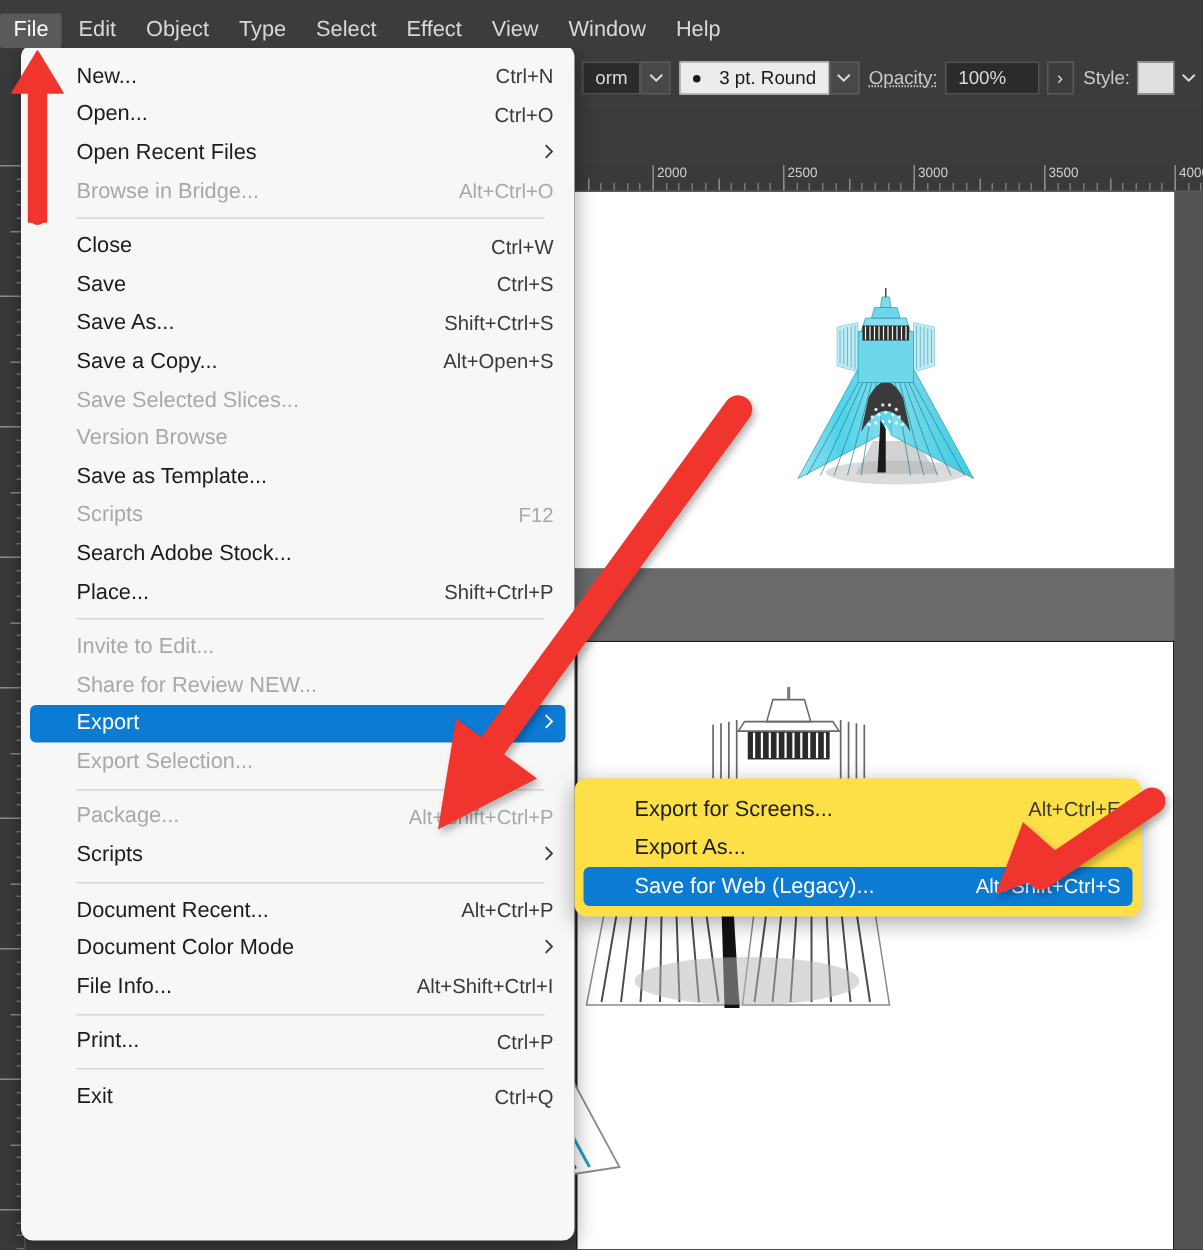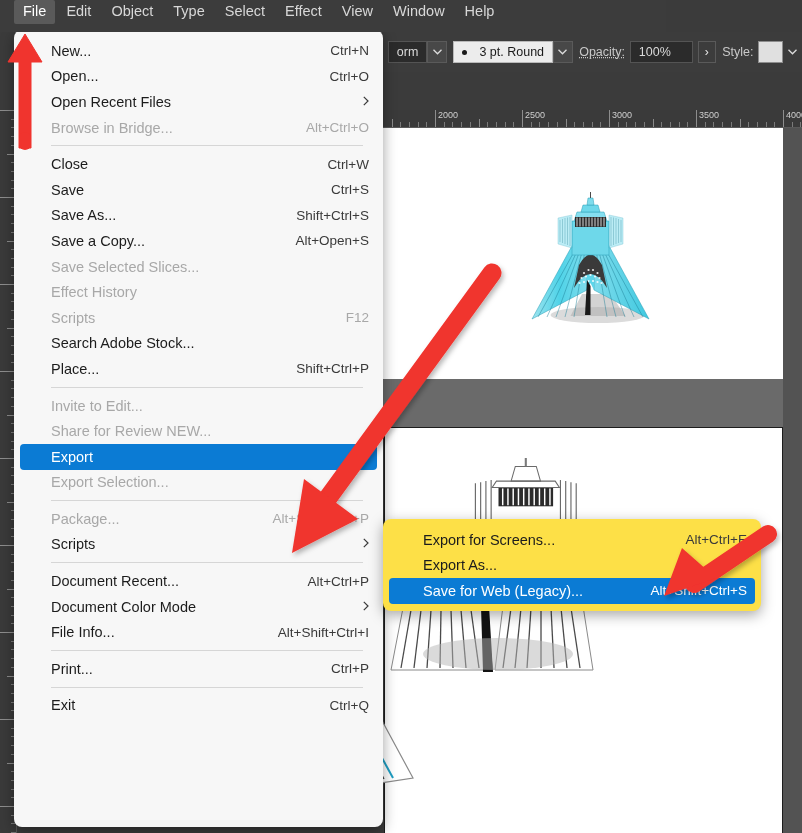--- a/index.html
+++ b/index.html
@@ -10,22 +10,22 @@
     background: #3b3b3b;
     font-family: "Liberation Sans", sans-serif;
   }
   #app { position: relative; width: 802px; height: 833px; }
 
   
   .menubar {
     position: absolute; left: 0; top: 0;
     width: 666px; height: 32px;
     background: #3c3c3c;
-    display: flex; align-items: flex-start;
-    padding-left: 14px;
+    display: flex; align-items: flex-end;
+    padding-left: 0;
     z-index: 40;
   }
   .menubar-item {
     color: #d8d8d8;
     font-size: 14.5px;
     padding: 4px 9px 5px 9px;
     margin-right: 2px;
     white-space: nowrap;
     line-height: 1;
     border-radius: 2px;
@@ -642,21 +642,24 @@
         <span class="acc">Shift+Ctrl+S</span>
       </div>
       <div class="mi">
         <span class="lbl">Save a Copy...</span>
         <span class="acc">Alt+Open+S</span>
       </div>
       <div class="mi disabled">
         <span class="lbl">Save Selected Slices...</span>
       </div>
       <div class="mi disabled">
-        <span class="lbl">Effect History</span>
+        <span class="lbl">Version Browse</span>
+      </div>
+      <div class="mi">
+        <span class="lbl">Save as Template...</span>
       </div>
       <div class="mi disabled">
         <span class="lbl">Scripts</span>
         <span class="acc">F12</span>
       </div>
       <div class="mi">
         <span class="lbl">Search Adobe Stock...</span>
       </div>
       <div class="mi">
         <span class="lbl">Place...</span>

